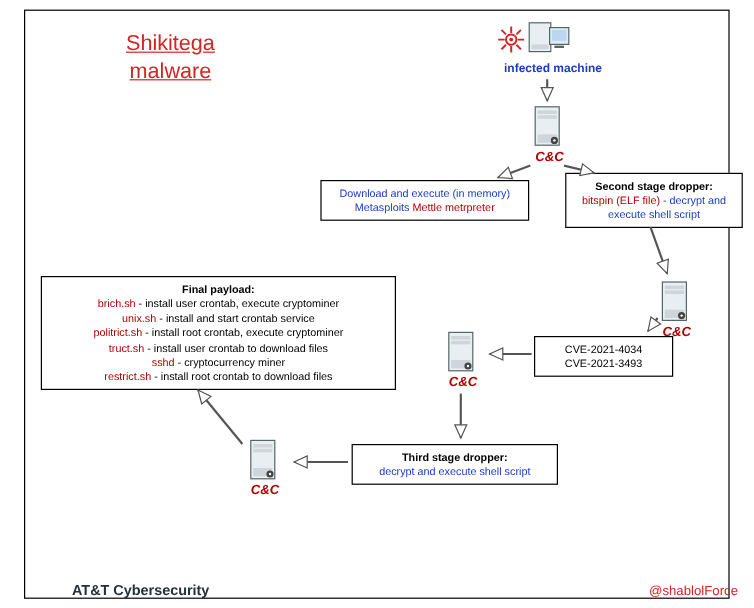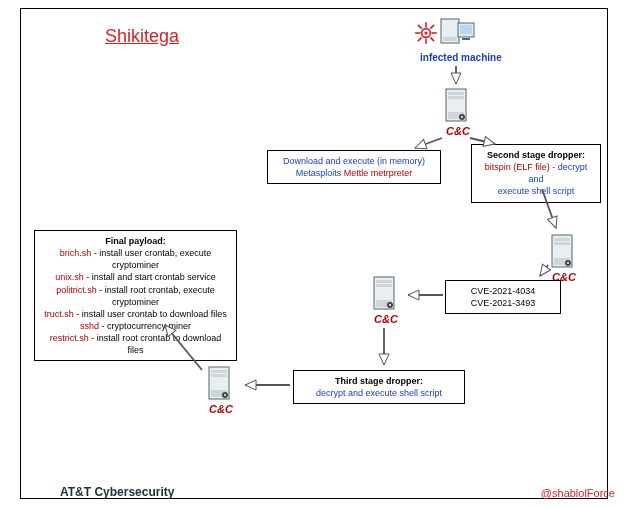--- a/index.html
+++ b/index.html
@@ -80,20 +80,21 @@
     position: absolute;
   }
 </style>
 </head>
 <body>
 
 <div class="frame"></div>
 
 <div class="title">
   <span>Shikitega</span><br>
+  <span>malware</span>
 </div>
 
 <div class="virus-icon" style="left:413px; top:20px;">
   <svg width="26" height="26" viewBox="0 0 24 24">
     <circle cx="12" cy="12" r="4" fill="none" stroke="#d62323" stroke-width="1.5"></circle>
     <circle cx="12" cy="12" r="1.5" fill="#d62323"></circle>
     <g stroke="#d62323" stroke-width="1.5">
       <line x1="12" y1="2" x2="12" y2="7"></line>
         <line x1="12" y1="17" x2="12" y2="22"></line>
       <line x1="2" y1="12" x2="7" y2="12"></line>
@@ -128,21 +129,21 @@
 </div>
 <div class="label-cc" style="left:446px; top:125px;">C&amp;C</div>
 
 <div class="box" style="left:267px; top:150px; width:174px; text-align:center;">
   <div class="blue">Download and execute (in memory)</div>
   <div>
     <span class="blue">Metasploits </span><span class="red">Mettle metrpreter</span>
   </div>
 </div>
 
-<div class="box" style="left:471px; top:144px; width:130px; text-align:center;">
+<div class="box" style="left:471px; top:144px; width:148px; text-align:center;">
   <div class="box-title">Second stage dropper:</div>
   <div>
     <span class="red">bitspin (ELF file)</span><span class="blue"> - decrypt and</span>
   </div>
   <div class="blue">execute shell script</div>
 </div>
 
 <div class="server" style="left:548px; top:233px;">
   <svg width="28" height="38" viewBox="0 0 28 38">
     <rect x="4" y="2" width="20" height="32" fill="#e9eef2" stroke="#566" stroke-width="1"></rect>
@@ -182,21 +183,21 @@
     <rect x="4" y="2" width="20" height="32" fill="#e9eef2" stroke="#566" stroke-width="1"></rect>
     <rect x="6" y="5" width="16" height="3" fill="#cfd6db"></rect>
       <rect x="6" y="9" width="16" height="3" fill="#cfd6db"></rect>
     <rect x="6" y="25" width="16" height="7" fill="#cfd6db"></rect>
     <circle cx="20" cy="30" r="3" fill="#444"></circle>
       <circle cx="20" cy="30" r="1" fill="#fff"></circle>
   </svg>
 </div>
 <div class="label-cc" style="left:209px; top:403px;">C&amp;C</div>
 
-<div class="box" style="left:34px; top:230px; width:203px; text-align:center;">
+<div class="box" style="left:34px; top:230px; width:296px; text-align:center;">
   <div class="box-title">Final payload:</div>
   <div><span class="red">brich.sh</span><span> - install user crontab, execute cryptominer</span></div>
   <div><span class="red">unix.sh</span><span> - install and start crontab service</span></div>
   <div><span class="red">politrict.sh</span><span> - install root crontab, execute cryptominer</span></div>
   <div><span class="red">truct.sh</span><span> - install user crontab to download files</span></div>
   <div><span class="red">sshd</span><span> - cryptocurrency miner</span></div>
   <div><span class="red">restrict.sh</span><span> - install root crontab to download files</span></div>
 </div>
 
 <svg class="overlay">

